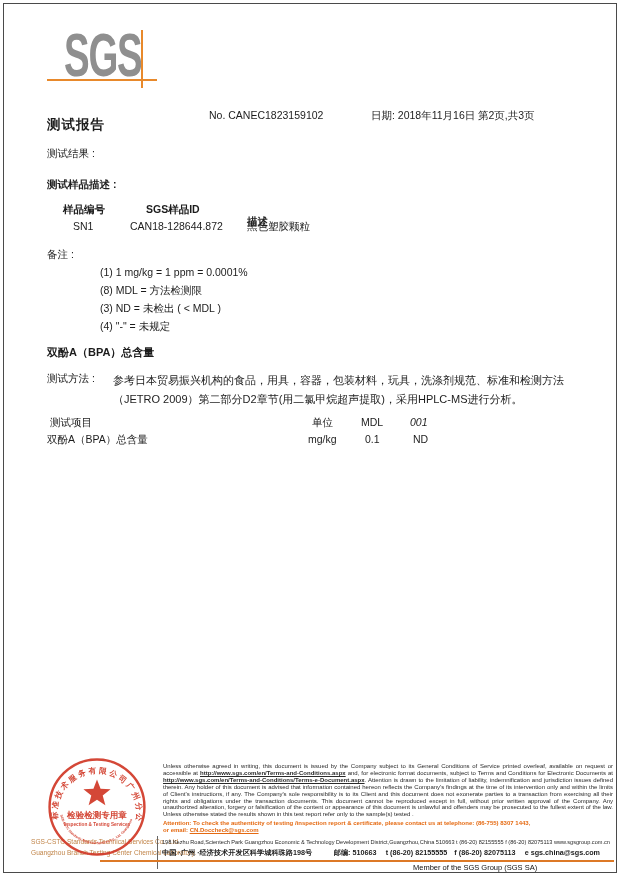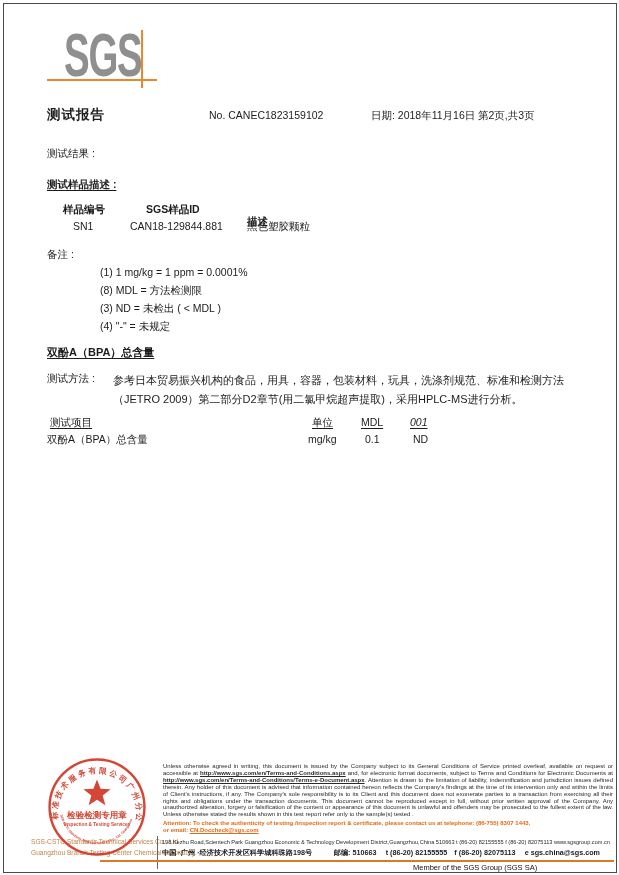--- a/index.html
+++ b/index.html
@@ -17,21 +17,21 @@
     letter-spacing:-2px; transform:scaleX(0.62); transform-origin:left top; }
   .logo-line-h { height:2px; background:#e8892b; }
   .logo-line-v { width:2px; background:#e8892b; }
 
   
   .doc-title { font-size:13.5px; font-weight:bold; letter-spacing:1px; }
   .hdr-txt  { font-size:10.5px;padding-left:12px; }
 
   .body-txt { font-size:10.5px; }
   .bold { font-weight:bold; }
-  .ul { text-decoration:underline; text-underline-offset:2px; }
+  .ul { text-underline-offset:2px; }
   .it { font-style:italic; }
 
   .method-text { font-size:11px; line-height:19px; width:462px; }
 
   
   .legal-wrap { width:450px; font-size:6px; line-height:6.9px; text-align:justify; color:#2a2a2a; }
   .legal-link { text-decoration:underline; font-weight:bold; }
   .attention { color:#e56a12; font-weight:bold; margin-top:2px; }
   .attention .legal-link { color:#e56a12; }
   .addr-divider { width:1px; background:#666; }
@@ -47,33 +47,33 @@
 
 <div class="page">
   <div class="page-border"></div>
 
   <div class="abs" style="left:64px; top:24px;">
     <div class="logo-text">SGS</div>
   </div>
   <div class="abs logo-line-h" style="left:47px; top:79px; width:110px;"></div>
   <div class="abs logo-line-v" style="left:141px; top:30px; height:58px;"></div>
 
-  <div class="abs doc-title" style="left:47px; top:106px;">测试报告</div>
+  <div class="abs doc-title" style="left:47px; top:116px;">测试报告</div>
   <div class="abs hdr-txt" style="left:197px; top:109px;">No. CANEC1823159102</div>
   <div class="abs hdr-txt" style="left:359px; top:109px;">日期: 2018年11月16日</div>
   <div class="abs hdr-txt" style="left:466px; top:109px;">第2页,共3页</div>
 
   <div class="abs body-txt" style="left:47px; top:147px;">测试结果 :</div>
 
   <div class="abs body-txt bold ul" style="left:47px; top:178px;">测试样品描述 :</div>
   <div class="abs body-txt bold" style="left:63px; top:203px;">样品编号</div>
   <div class="abs body-txt bold" style="left:146px; top:203px;">SGS样品ID</div>
   <div class="abs body-txt bold" style="left:247px; top:215px;">描述</div>
   <div class="abs body-txt" style="left:73px; top:220px;">SN1</div>
-  <div class="abs body-txt" style="left:130px; top:220px;">CAN18-129844.881</div>
+  <div class="abs body-txt" style="left:130px; top:220px;">CAN18-128644.872</div>
   <div class="abs body-txt" style="left:247px; top:220px;">黑色塑胶颗粒</div>
 
   <div class="abs body-txt" style="left:47px; top:248px;">备注 :</div>
   <div class="abs body-txt" style="left:100px; top:266px;">(1) 1 mg/kg = 1 ppm = 0.0001%</div>
   <div class="abs body-txt" style="left:100px; top:284px;">(8) MDL = 方法检测限</div>
   <div class="abs body-txt" style="left:100px; top:302px;">(3) ND = 未检出 ( &lt; MDL )</div>
   <div class="abs body-txt" style="left:100px; top:320px;">(4) "-" = 未规定</div>
 
   <div class="abs body-txt bold ul" style="left:47px; top:345px; font-size:11px;">双酚A（BPA）总含量</div>
   <div class="abs body-txt" style="left:47px; top:372px;text-align:center;">测试方法 :</div>

